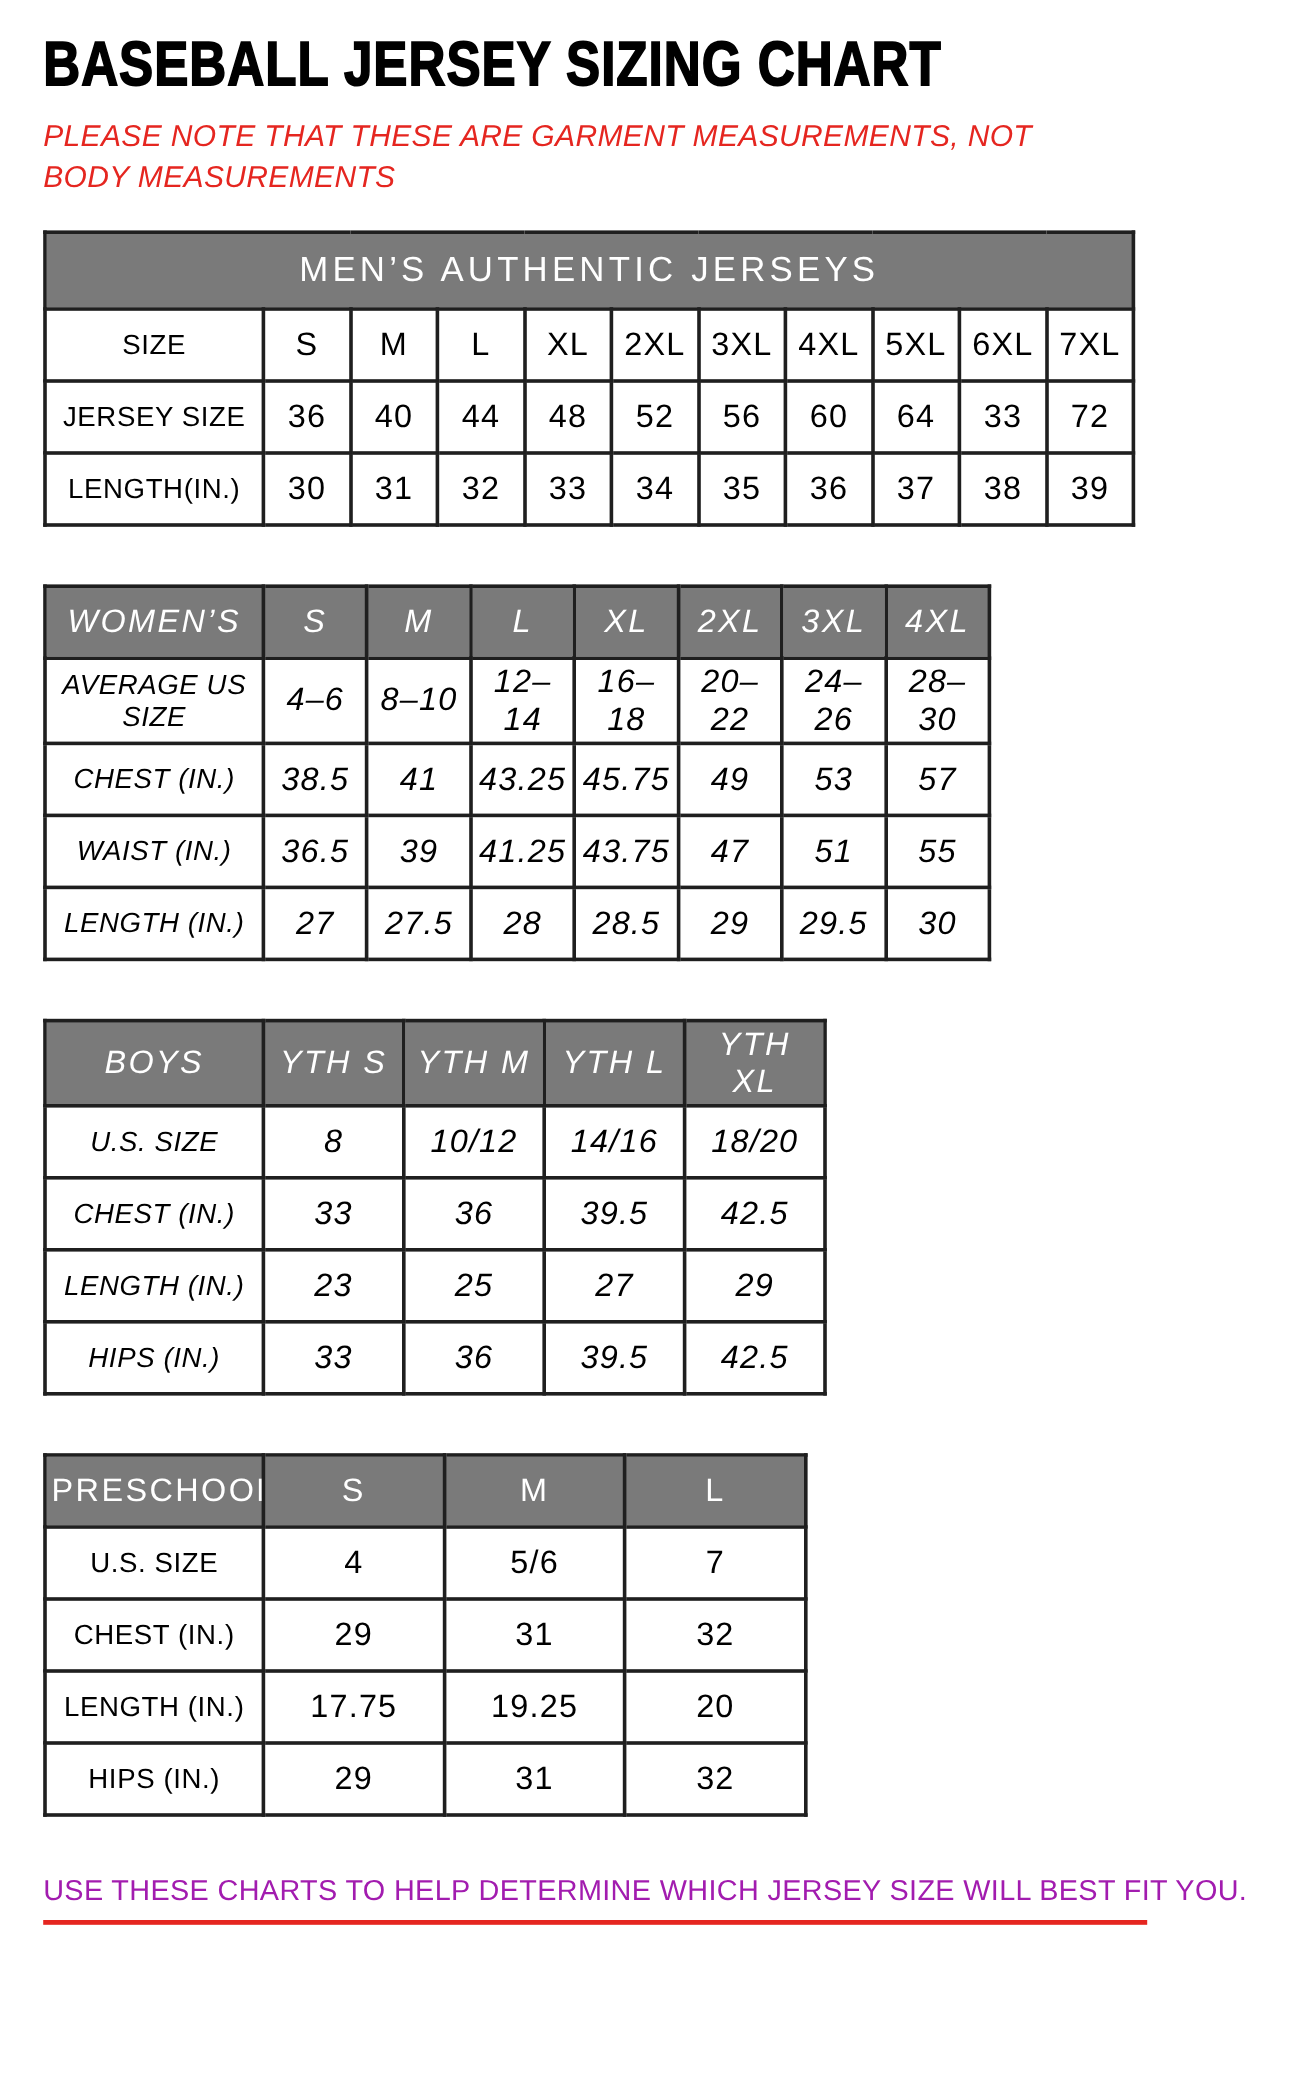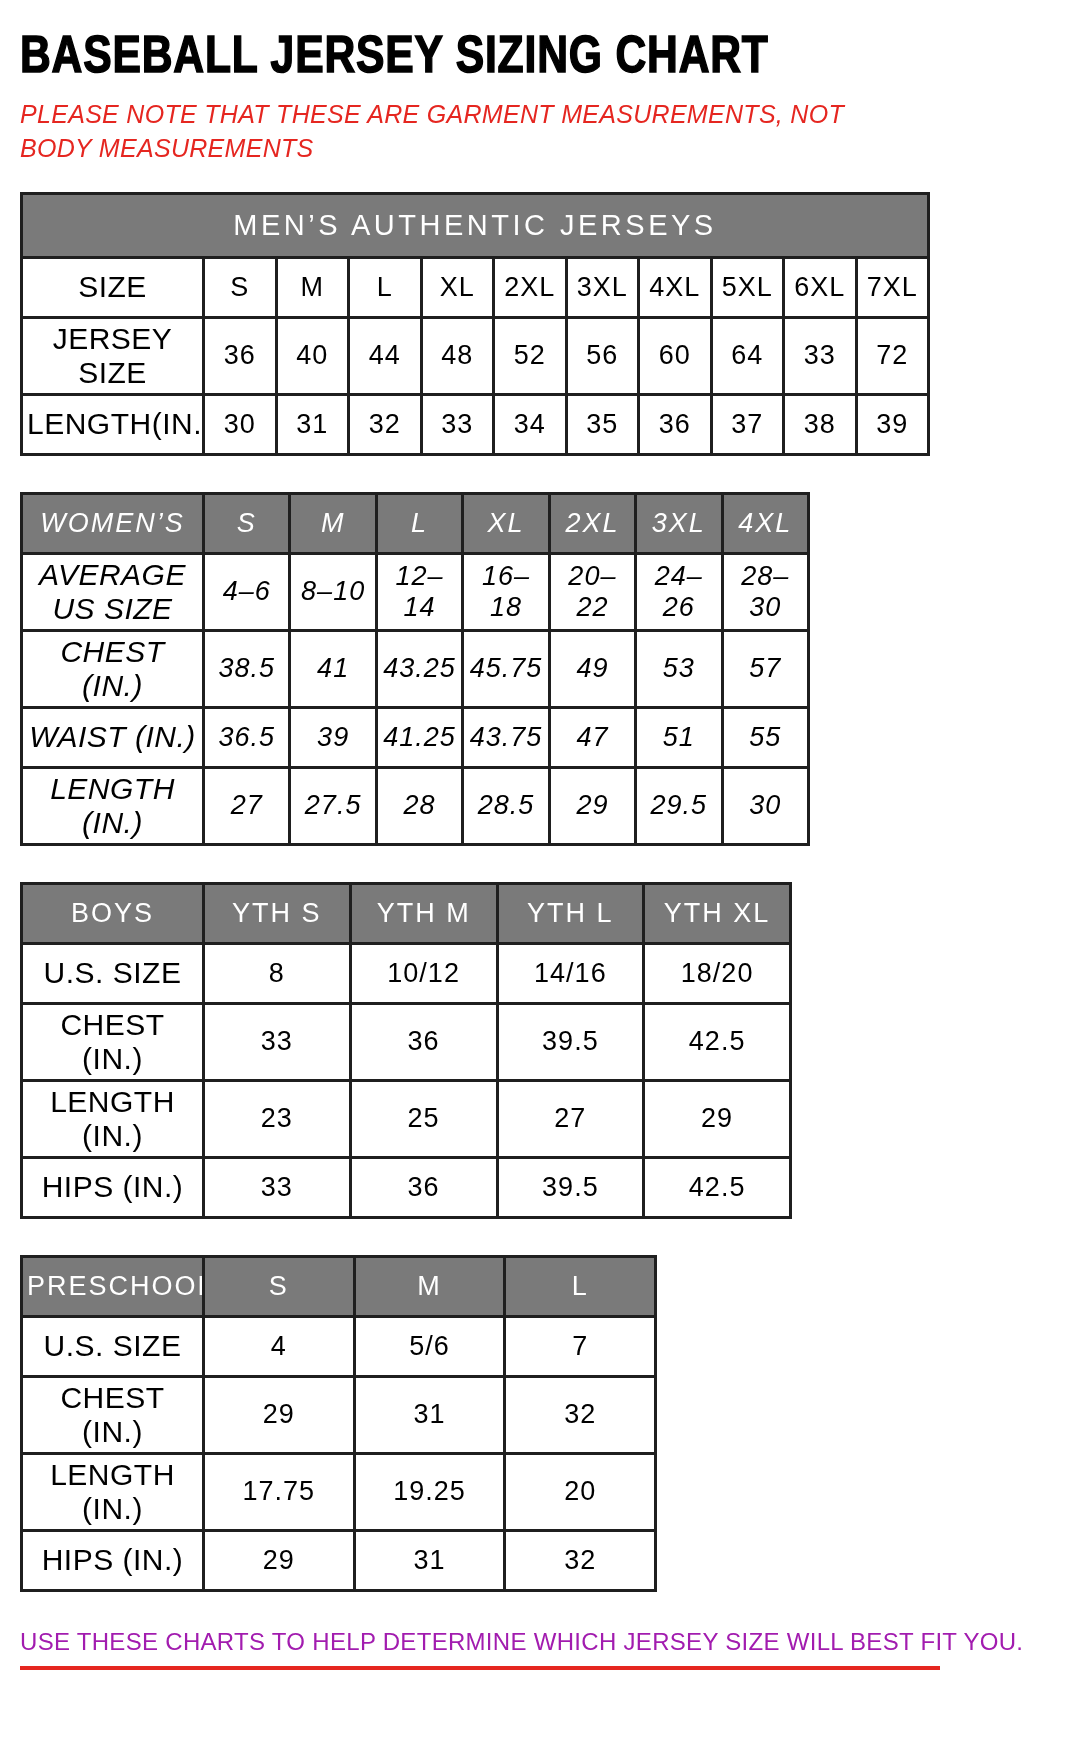--- a/index.html
+++ b/index.html
@@ -8,21 +8,21 @@
     padding: 0;
     background: #ffffff;
   }
   body {
     width: 1077px;
     min-height: 1743px;
     font-family: "Liberation Sans", "DejaVu Sans", sans-serif;
     color: #000000;
   }
   .page {
-    padding: 24px 36px 30px 20px;
+    padding: 24px 36px 30px 36px;
   }
   .title {
     margin: 0 0 14px 0;
     font-size: 52px;
     font-weight: bold;
     letter-spacing: 1px;
     white-space: nowrap;
     -webkit-text-stroke: 1.5px #000000;
     transform: scaleX(0.82);
     transform-origin: 0 50%;
@@ -32,55 +32,55 @@
     max-width: 900px;
     color: #e52620;
     font-size: 25px;
     line-height: 1.35;
     letter-spacing: 0.3px;
     font-style: italic;
   }
   table.size-table {
     border-collapse: collapse;
     table-layout: fixed;
-    margin: 0 0 36px 0;
+    margin: 0 0 48px 0;
   }
   .size-table th,
   .size-table td {
     border: 3px solid #1f1f1f;
     text-align: center;
     vertical-align: middle;
     height: 60px;
     padding: 3px 4px;
     font-weight: normal;
     overflow: hidden;
   }
   .size-table td {
     font-size: 27px;
     letter-spacing: 1px;
     background: #ffffff;
   }
   .size-table .label-cell {
-    font-size: 30px;
+    font-size: 23px;
     letter-spacing: 0.5px;
   }
   .size-table th.gray {
     background: #7a7a7a;
     color: #ffffff;
     font-size: 27px;
     letter-spacing: 2px;
   }
   .size-table th.banner {
     font-size: 29px;
     letter-spacing: 3.5px;
     height: 64px;
   }
   .w-mens   { width: 910px; }
   .w-womens { width: 790px; font-style: italic; }
-  .w-boys   { width: 772px; }
+  .w-boys   { width: 653px; font-style: italic; }
   .w-pre    { width: 637px; }
   col.c-label { width: 182px; }
   .footer {
     margin: 6px 0 10px 0;
     color: #a21caf;
     font-size: 24px;
     letter-spacing: 0.3px;
   }
   .rule {
     width: 920px;

